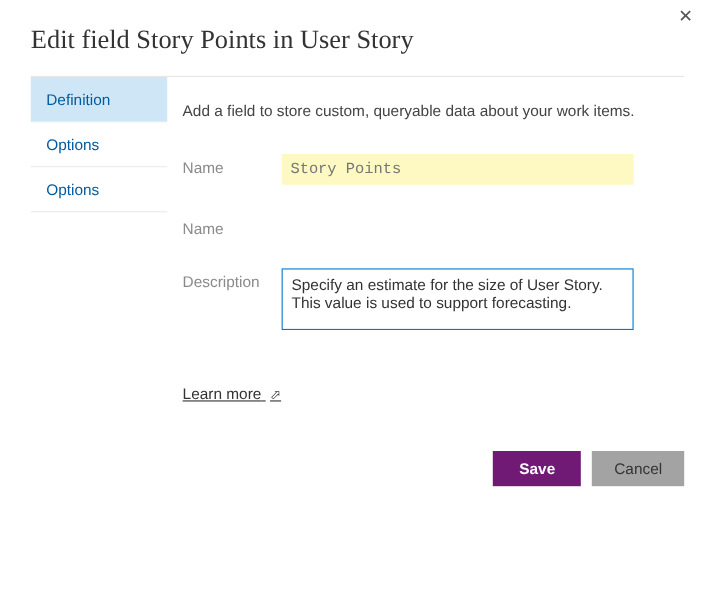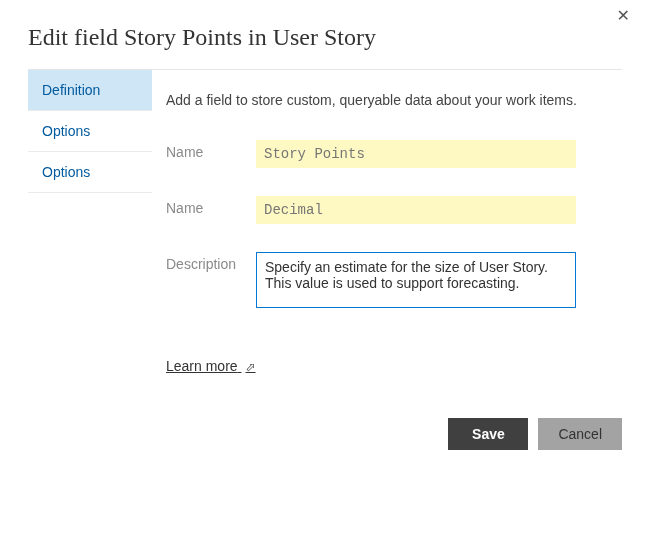--- a/index.html
+++ b/index.html
@@ -127,21 +127,21 @@
     }
     .btn {
       min-width: 80px;
       padding: 8px 20px;
       font-size: 14px;
       border: none;
       cursor: pointer;
       font-family: inherit;
     }
     .btn.primary {
-      background: #404040;
+      background: #701a75;
       color: #fff;
       font-weight: 600;
     }
     .btn.secondary {
       background: #a3a3a3;
       color: #333;
     }
   </style>
 </head>
 <body>
@@ -162,21 +162,20 @@
   <div class="main">
     <p class="intro">Add a field to store custom, queryable data about your work items.</p>
 
     <div class="form-row">
       <div class="form-label">Name</div>
       <input class="form-input readonly" readonly="" value="Story Points" style="">
     </div>
 
     <div class="form-row">
       <div class="form-label">Name</div>
-      <input class="form-input readonly" readonly="" value="Decimal" style="">
     </div>
 
     <div class="form-row">
       <div class="form-label">Description</div>
       <textarea class="desc-field" style="">Specify an estimate for the size of User Story. This value is used to support forecasting.</textarea>
     </div>
 
     <div class="learn-more-row">
       <a class="learn-more">
         <span>Learn more</span>

